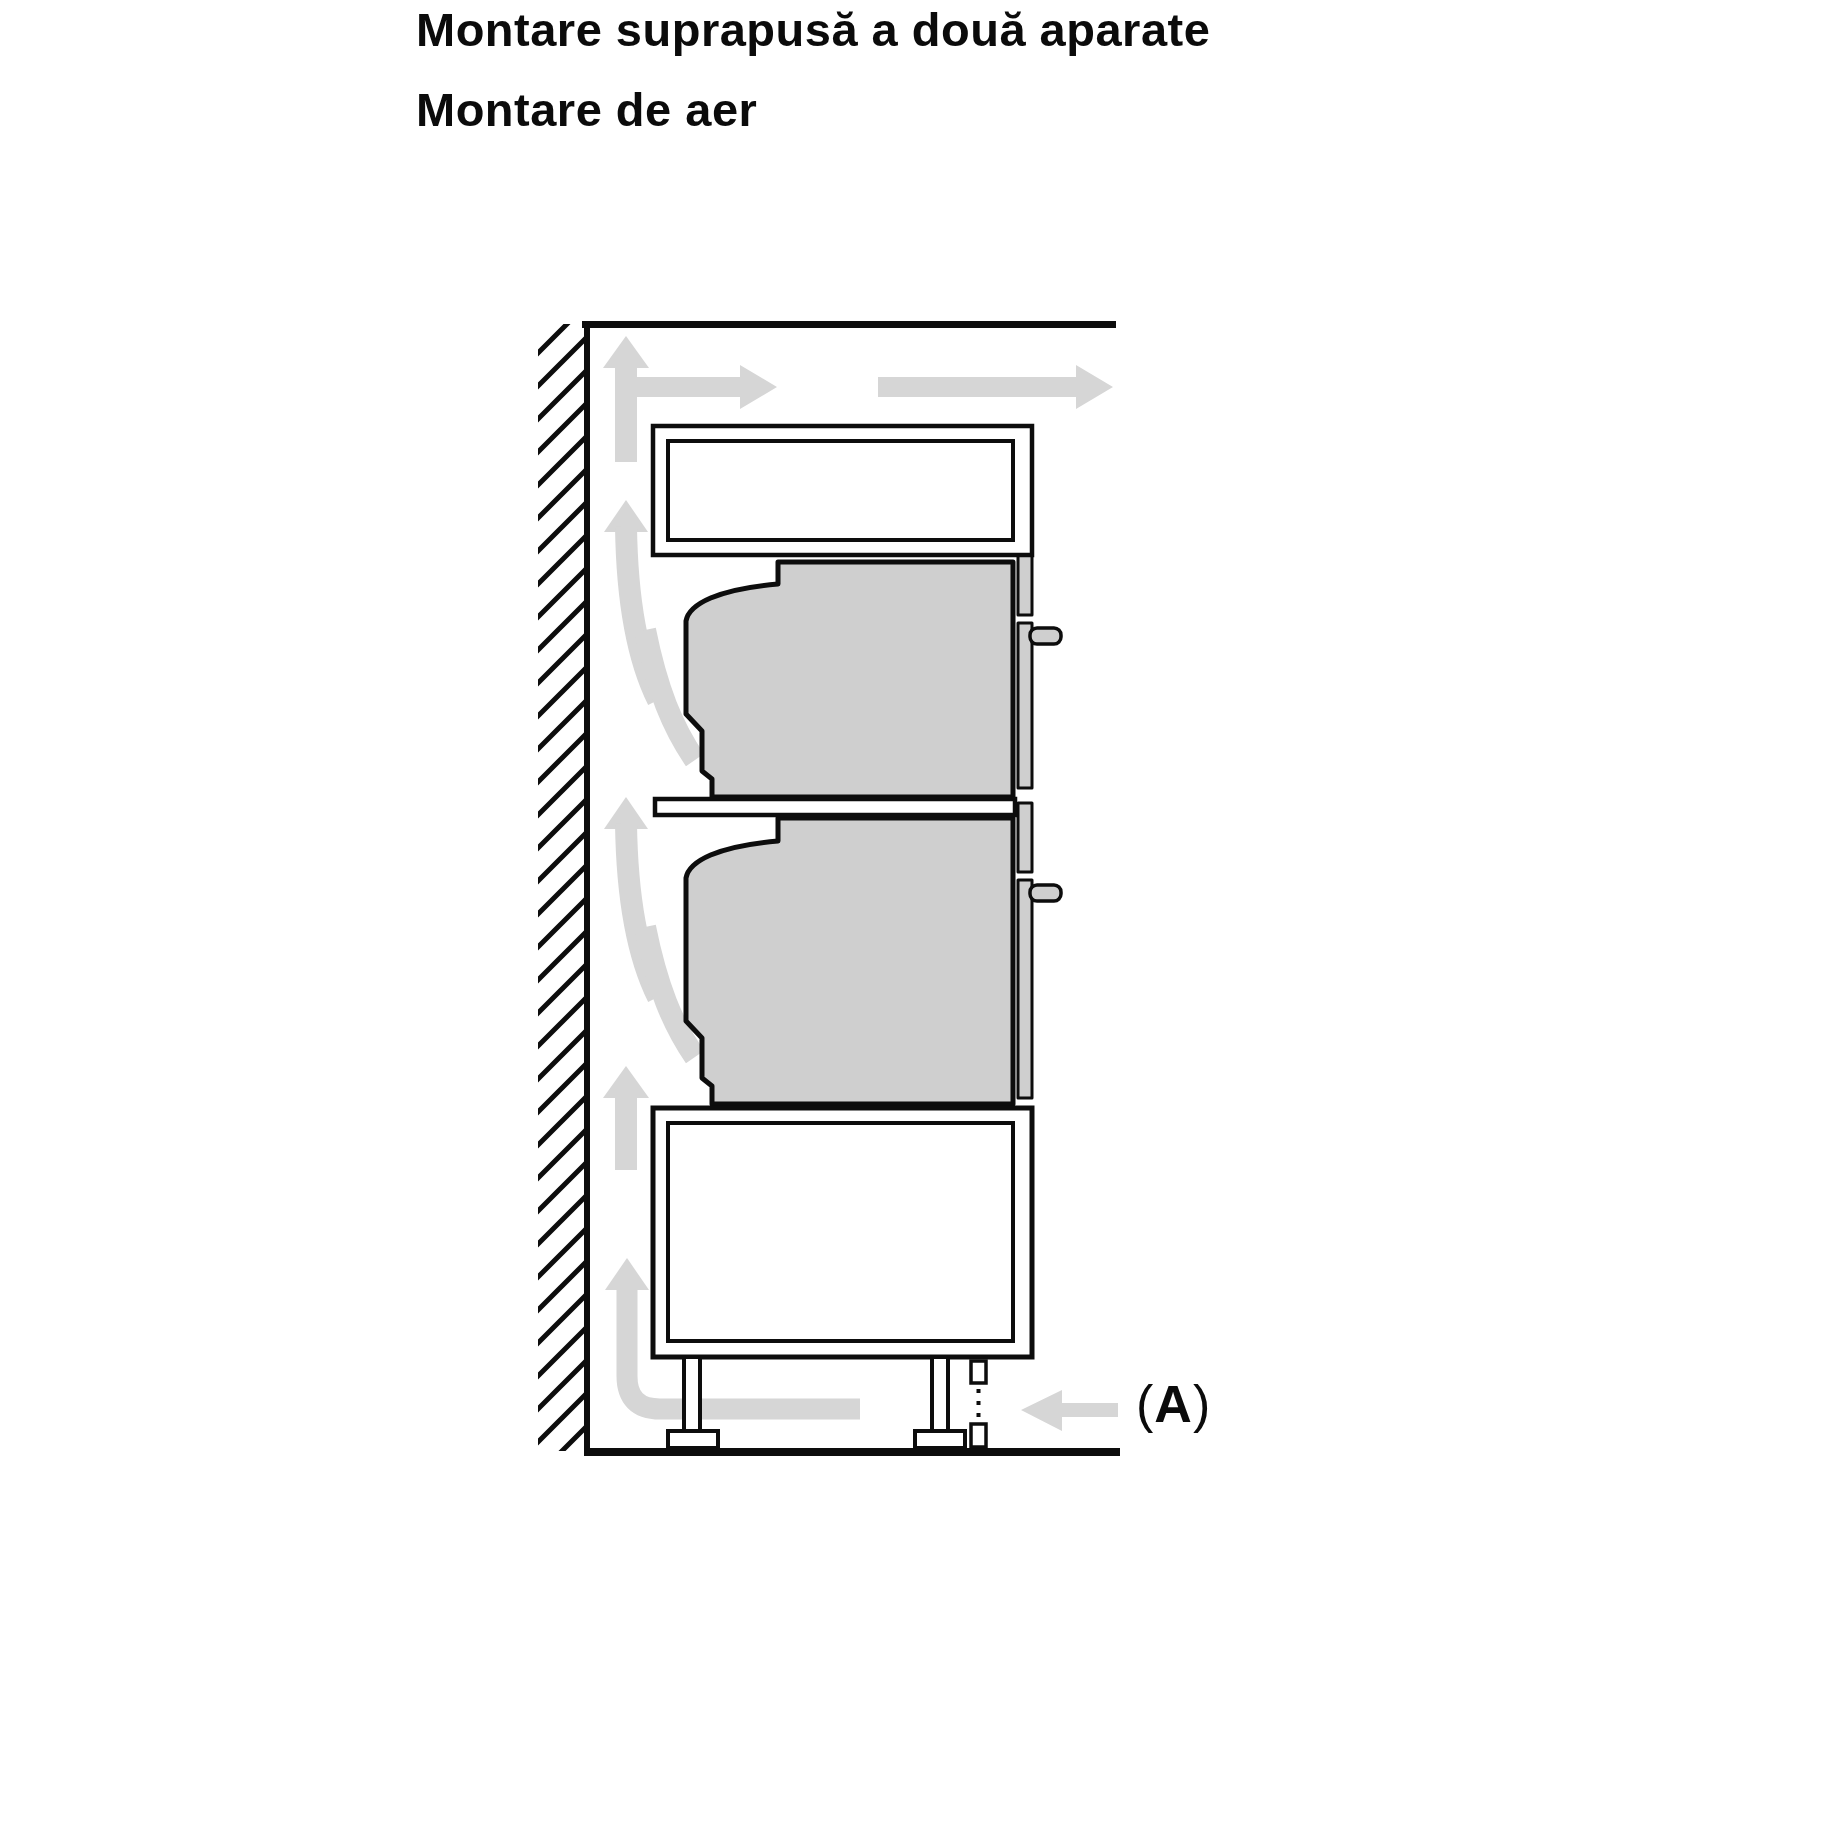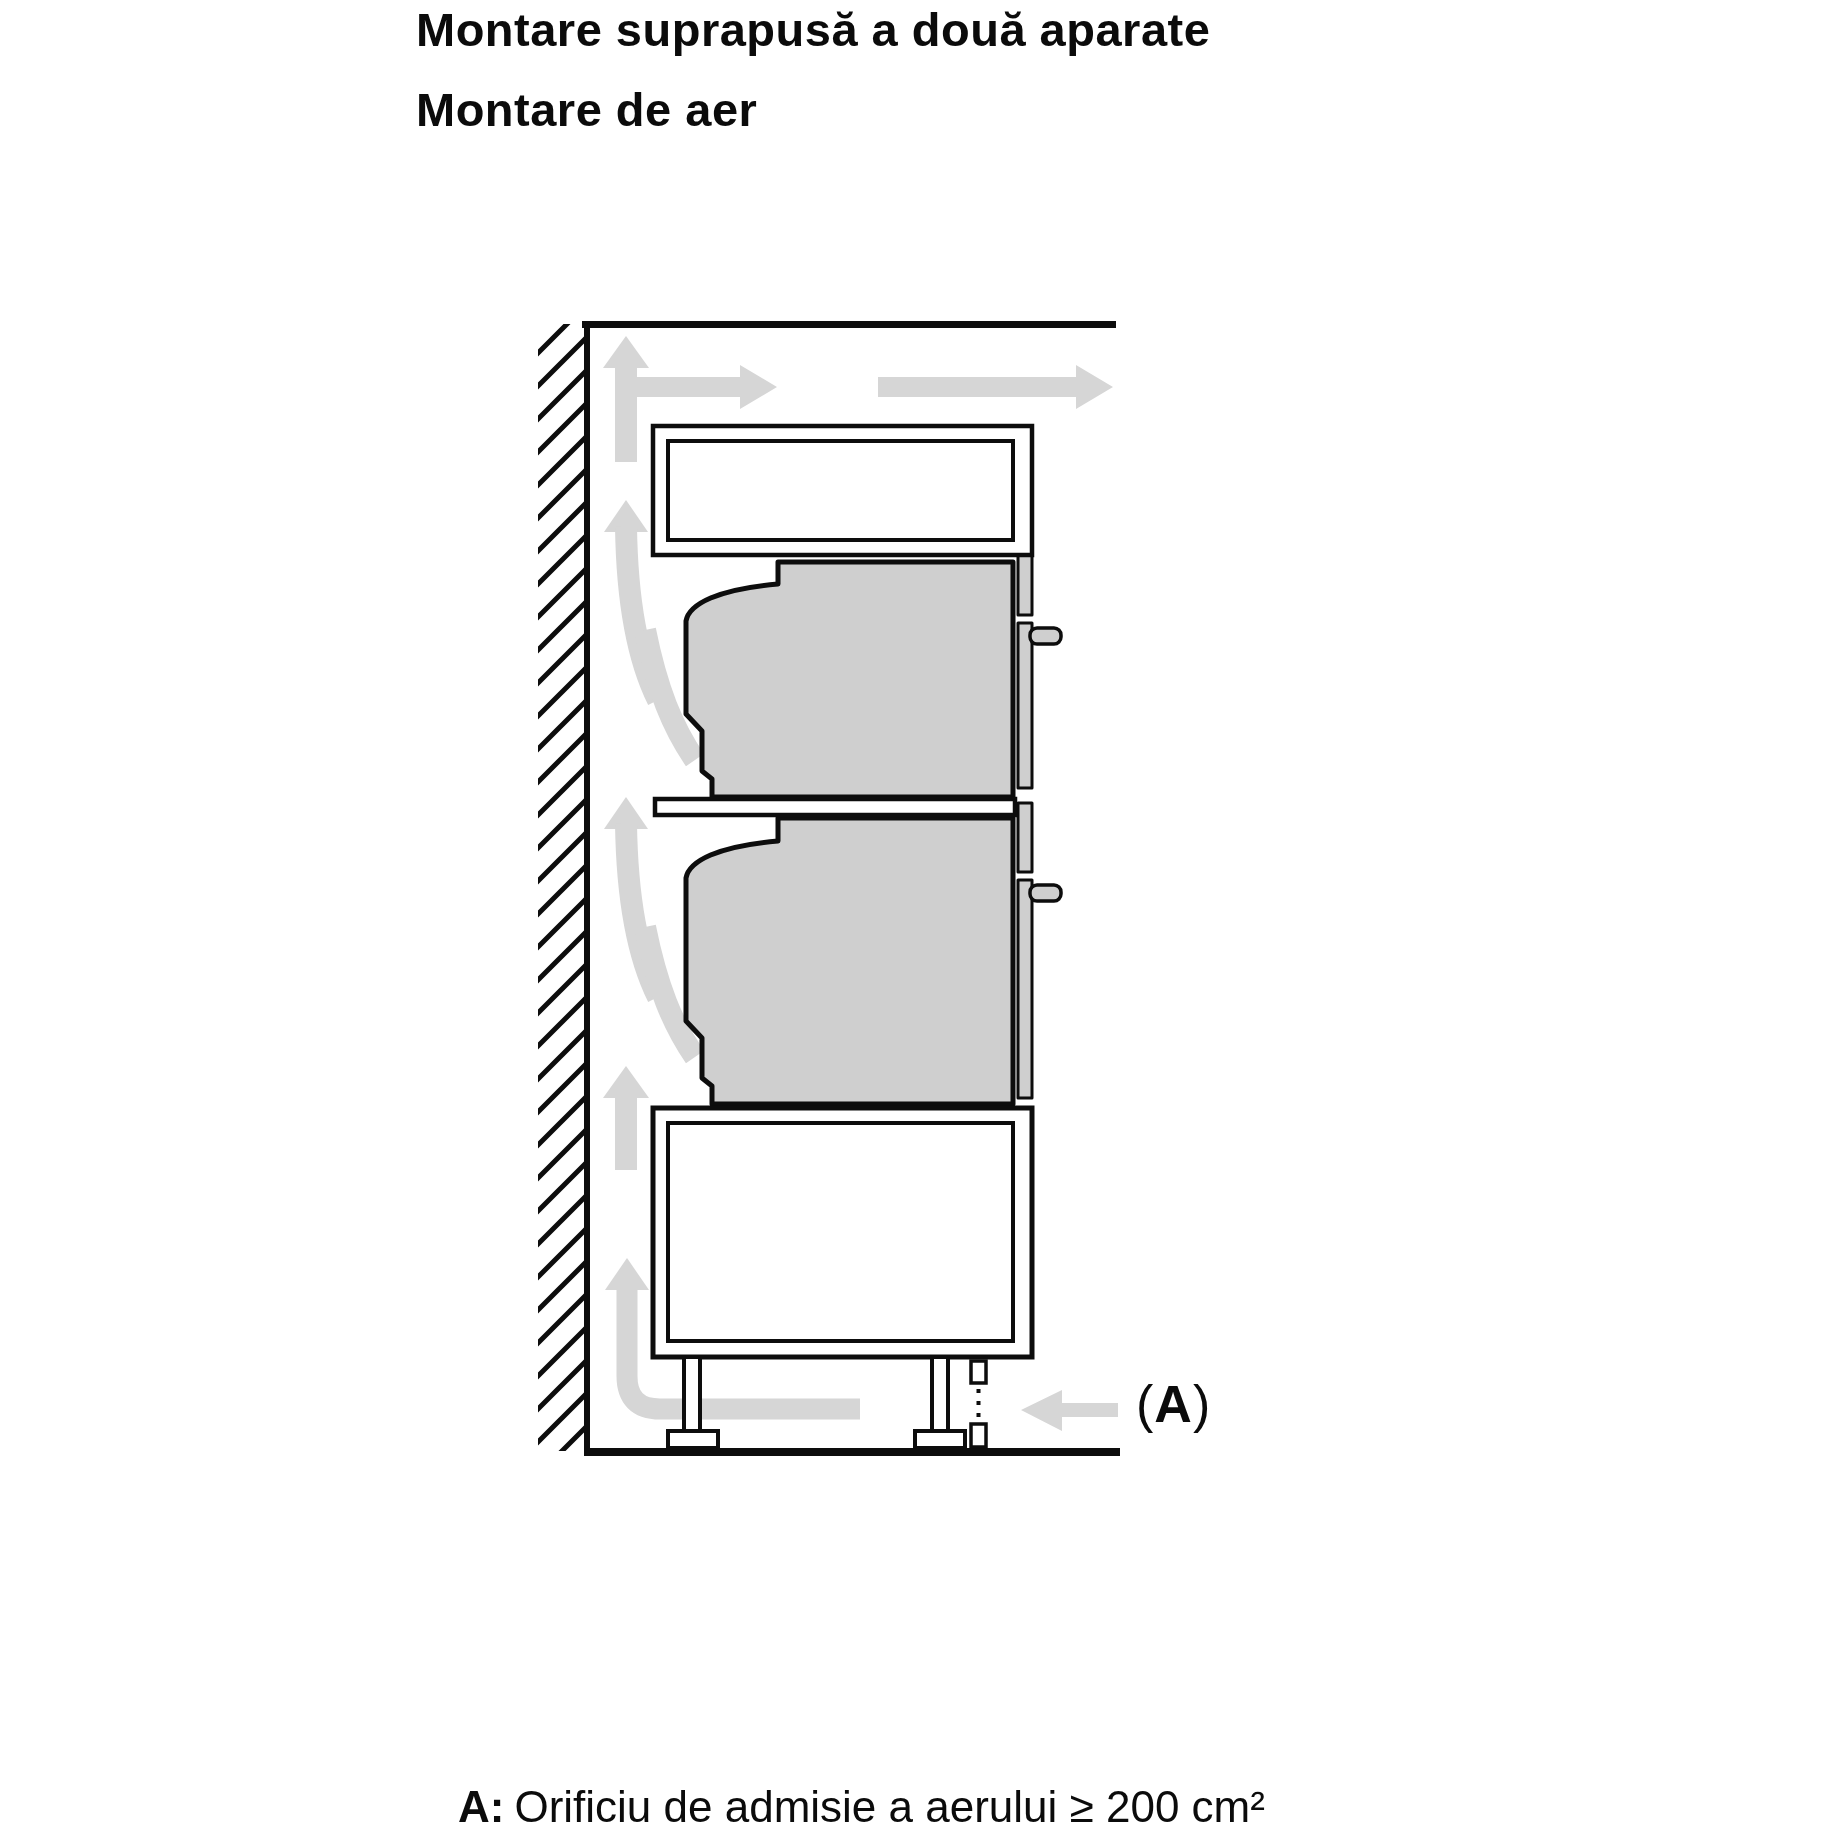--- a/index.html
+++ b/index.html
@@ -115,17 +115,14 @@
       <rect x="971" y="1361" width="15" height="22" fill="#ffffff" stroke-width="3.5"></rect>
       <line x1="978.5" y1="1389" x2="978.5" y2="1421" stroke-width="4" stroke-dasharray="4 8"></line>
       <rect x="971" y="1424" width="15" height="23" fill="#ffffff" stroke-width="3.5"></rect>
     </g>
   </svg>
 
   <div class="label-a">
     <span class="paren">(</span><span class="letter">A</span><span class="paren">)</span>
   </div>
 
-  <div class="caption">
-    <span class="cap-label">A:</span><span>Orificiu de admisie a aerului ≥ 200 cm²</span>
-  </div>
 
 </div>
 
 </body></html>

